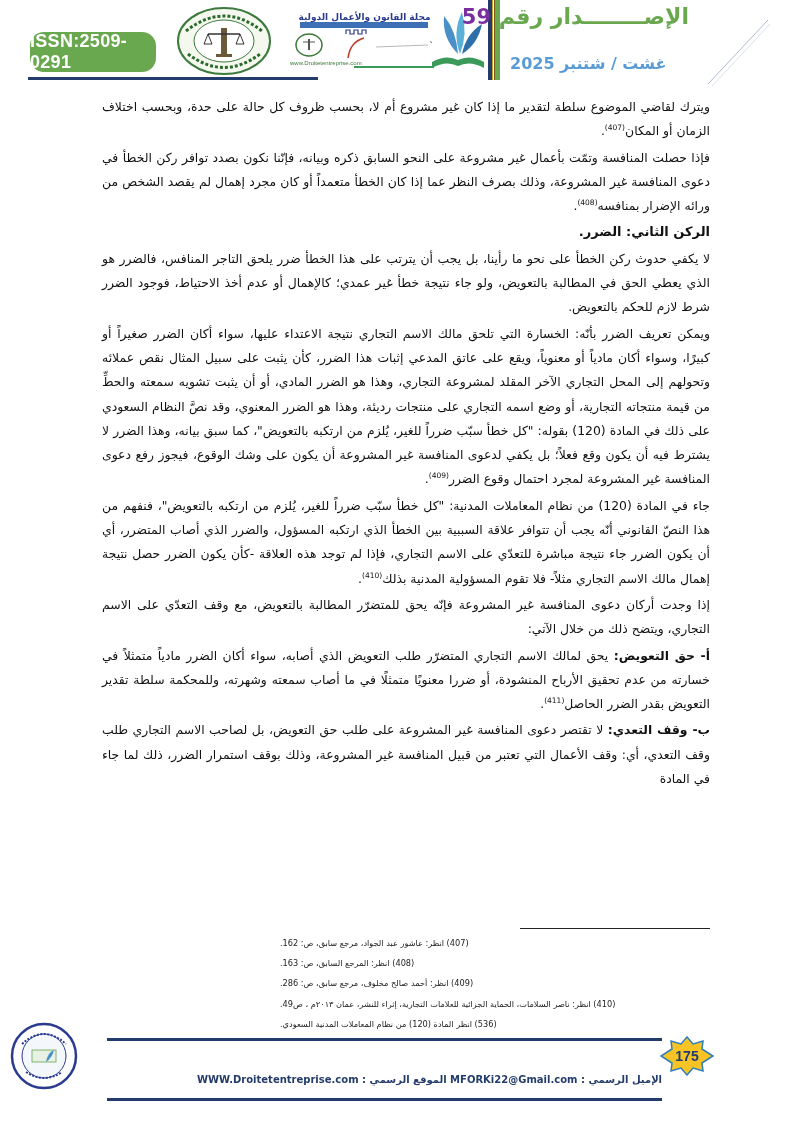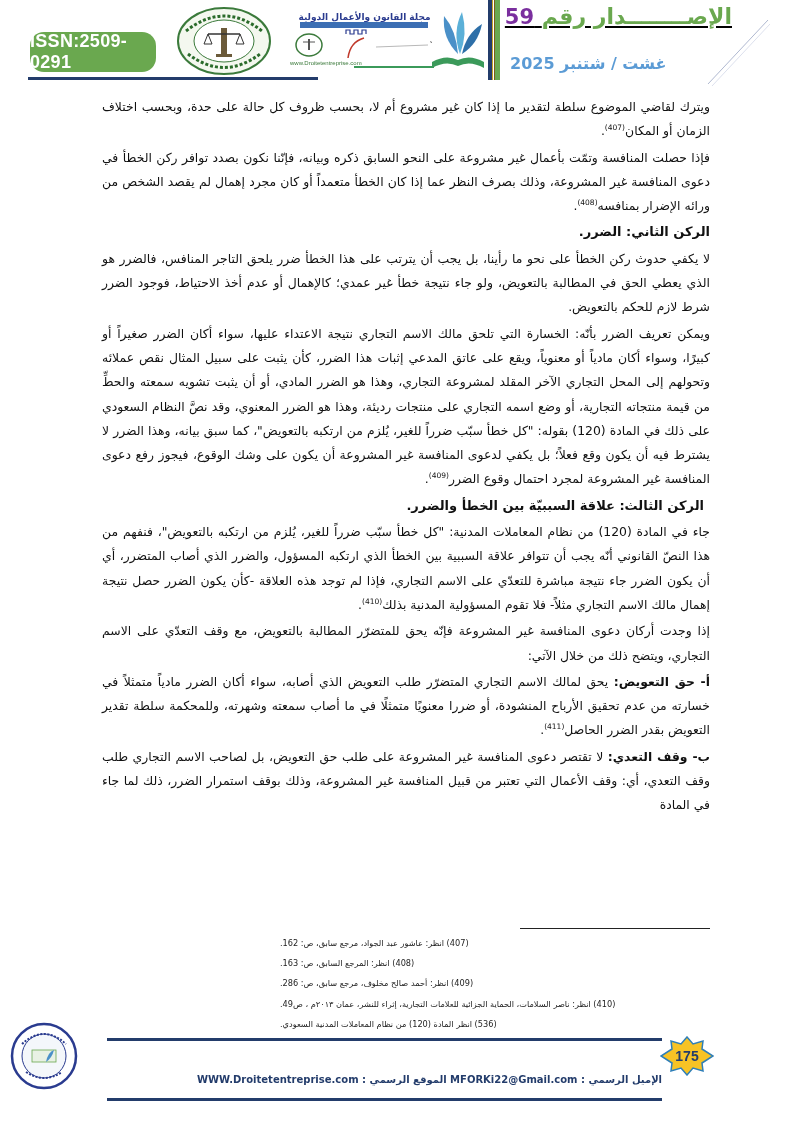--- a/index.html
+++ b/index.html
@@ -19,23 +19,23 @@
     position: absolute; left: 8px; top: 8px; width: 145px; font-size: 9px; font-weight: bold;
     color: #2a3b8f; direction: rtl; text-align: center; white-space: nowrap;
   }
   .journal-logo .jband { position: absolute; left: 16px; top: 18px; width: 128px; height: 6px; background: #3c6fb4; }
   .journal-logo .jweb { position: absolute; left: 6px; top: 56px; font-size: 6px; color: #3b7a3b; font-family: "Liberation Sans", sans-serif; white-space: nowrap; }
   .header-rule { position: absolute; left: 28px; top: 77px; width: 290px; height: 3px; background: #233c6b; }
   .vbars { position: absolute; left: 488px; top: 0; width: 14px; height: 80px; }
   .vbars .b1 { position: absolute; left: 0; top: 0; width: 4px; height: 80px; background: #233c6b; border-right: 1px solid #c9a227; }
   .vbars .b2 { position: absolute; left: 6px; top: 0; width: 5px; height: 80px; background: #6aa84f; border-left: 1px solid #7a5a1e; }
   .issue-line {
-    position: absolute; left: 532px; top: 4px; width: 200px; height: 34px;
+    position: absolute; left: 489px; top: 4px; width: 200px; height: 34px;
     direction: rtl; text-align: right; white-space: nowrap;
-    font-family: "DejaVu Sans", sans-serif; font-weight: bold; font-size: 22px; text-decoration: underline;
+    font-family: "DejaVu Sans", sans-serif; font-weight: bold; font-size: 22px;
   }
   .issue-line .issue-word { color: #6aa84f; }
   .issue-line .issue-num { color: #7a2f9e; font-size: 21px; }
   .date-line {
     position: absolute; left: 510px; top: 42px; width: 225px; height: 36px;
     direction: rtl; text-align: left; white-space: nowrap;
     font-family: "DejaVu Sans", sans-serif; font-weight: bold; font-size: 16px; color: #5b9bd5; margin-top: 12px;
   }
   .diag { position: absolute; left: 700px; top: 18px; width: 70px; height: 70px; }
 
@@ -144,21 +144,20 @@
     <line x1="70" y1="6" x2="12" y2="68" stroke="#c4cbe0" stroke-width="0.6"></line>
   </svg>
 </div>
 
 <div class="content">
   <p><span>ويترك لقاضي الموضوع سلطة لتقدير ما إذا كان غير مشروع أم لا، بحسب ظروف كل حالة على حدة، وبحسب اختلاف الزمان أو المكان</span><sup>(407)</sup>.</p>
   <p><span>فإذا حصلت المنافسة وتمّت بأعمال غير مشروعة على النحو السابق ذكره وبيانه، فإنّنا نكون بصدد توافر ركن الخطأ في دعوى المنافسة غير المشروعة، وذلك بصرف النظر عما إذا كان الخطأ متعمداً أو كان مجرد إهمال لم يقصد الشخص من ورائه الإضرار بمنافسه</span><sup>(408)</sup>.</p>
   <div class="heading">الركن الثاني: الضرر.</div>
   <p>لا يكفي حدوث ركن الخطأ على نحو ما رأينا، بل يجب أن يترتب على هذا الخطأ ضرر يلحق التاجر المنافس، فالضرر هو الذي يعطي الحق في المطالبة بالتعويض، ولو جاء نتيجة خطأ غير عمدي؛ كالإهمال أو عدم أخذ الاحتياط، فوجود الضرر شرط لازم للحكم بالتعويض.</p>
   <p><span>ويمكن تعريف الضرر بأنّه: الخسارة التي تلحق مالك الاسم التجاري نتيجة الاعتداء عليها، سواء أكان الضرر صغيراً أو كبيرًا، وسواء أكان مادياً أو معنوياً، ويقع على عاتق المدعي إثبات هذا الضرر، كأن يثبت على سبيل المثال نقص عملائه وتحولهم إلى المحل التجاري الآخر المقلد لمشروعة التجاري، وهذا هو الضرر المادي، أو أن يثبت تشويه سمعته والحطِّ من قيمة منتجاته التجارية، أو وضع اسمه التجاري على منتجات رديئة، وهذا هو الضرر المعنوي، وقد نصَّ النظام السعودي على ذلك في المادة (120) بقوله: "كل خطأ سبّب ضرراً للغير، يُلزم من ارتكبه بالتعويض"، كما سبق بيانه، وهذا الضرر لا يشترط فيه أن يكون وقع فعلاً؛ بل يكفي لدعوى المنافسة غير المشروعة أن يكون على وشك الوقوع، فيجوز رفع دعوى المنافسة غير المشروعة لمجرد احتمال وقوع الضرر</span><sup>(409)</sup>.</p>
-  <div class="heading indent">الركن الثالث: علاقة السببيّة بين الخطأ والضرر.</div>
   <p><span>جاء في المادة (120) من نظام المعاملات المدنية: "كل خطأ سبّب ضرراً للغير، يُلزم من ارتكبه بالتعويض"، فنفهم من هذا النصّ القانوني أنّه يجب أن تتوافر علاقة السببية بين الخطأ الذي ارتكبه المسؤول، والضرر الذي أصاب المتضرر، أي أن يكون الضرر جاء نتيجة مباشرة للتعدّي على الاسم التجاري، فإذا لم توجد هذه العلاقة -كأن يكون الضرر حصل نتيجة إهمال مالك الاسم التجاري مثلاً- فلا تقوم المسؤولية المدنية بذلك</span><sup>(410)</sup>.</p>
   <p>إذا وجدت أركان دعوى المنافسة غير المشروعة فإنّه يحق للمتضرّر المطالبة بالتعويض، مع وقف التعدّي على الاسم التجاري، ويتضح ذلك من خلال الآتي:</p>
   <p><b>أ- حق التعويض:</b><span> يحق لمالك الاسم التجاري المتضرّر طلب التعويض الذي أصابه، سواء أكان الضرر مادياً متمثلاً في خسارته من عدم تحقيق الأرباح المنشودة، أو ضررا معنويًا متمثلًا في ما أصاب سمعته وشهرته، وللمحكمة سلطة تقدير التعويض بقدر الضرر الحاصل</span><sup>(411)</sup>.</p>
   <p><b>ب- وقف التعدي:</b><span> لا تقتصر دعوى المنافسة غير المشروعة على طلب حق التعويض، بل لصاحب الاسم التجاري طلب وقف التعدي، أي: وقف الأعمال التي تعتبر من قبيل المنافسة غير المشروعة، وذلك بوقف استمرار الضرر، ذلك لما جاء في المادة</span></p>
 </div>
 
 <div class="fn-rule"></div>
 <div class="footnotes">
   <div>(407) انظر: عاشور عبد الجواد، مرجع سابق، ص: 162.</div>
   <div>(408) انظر: المرجع السابق، ص: 163.</div>

